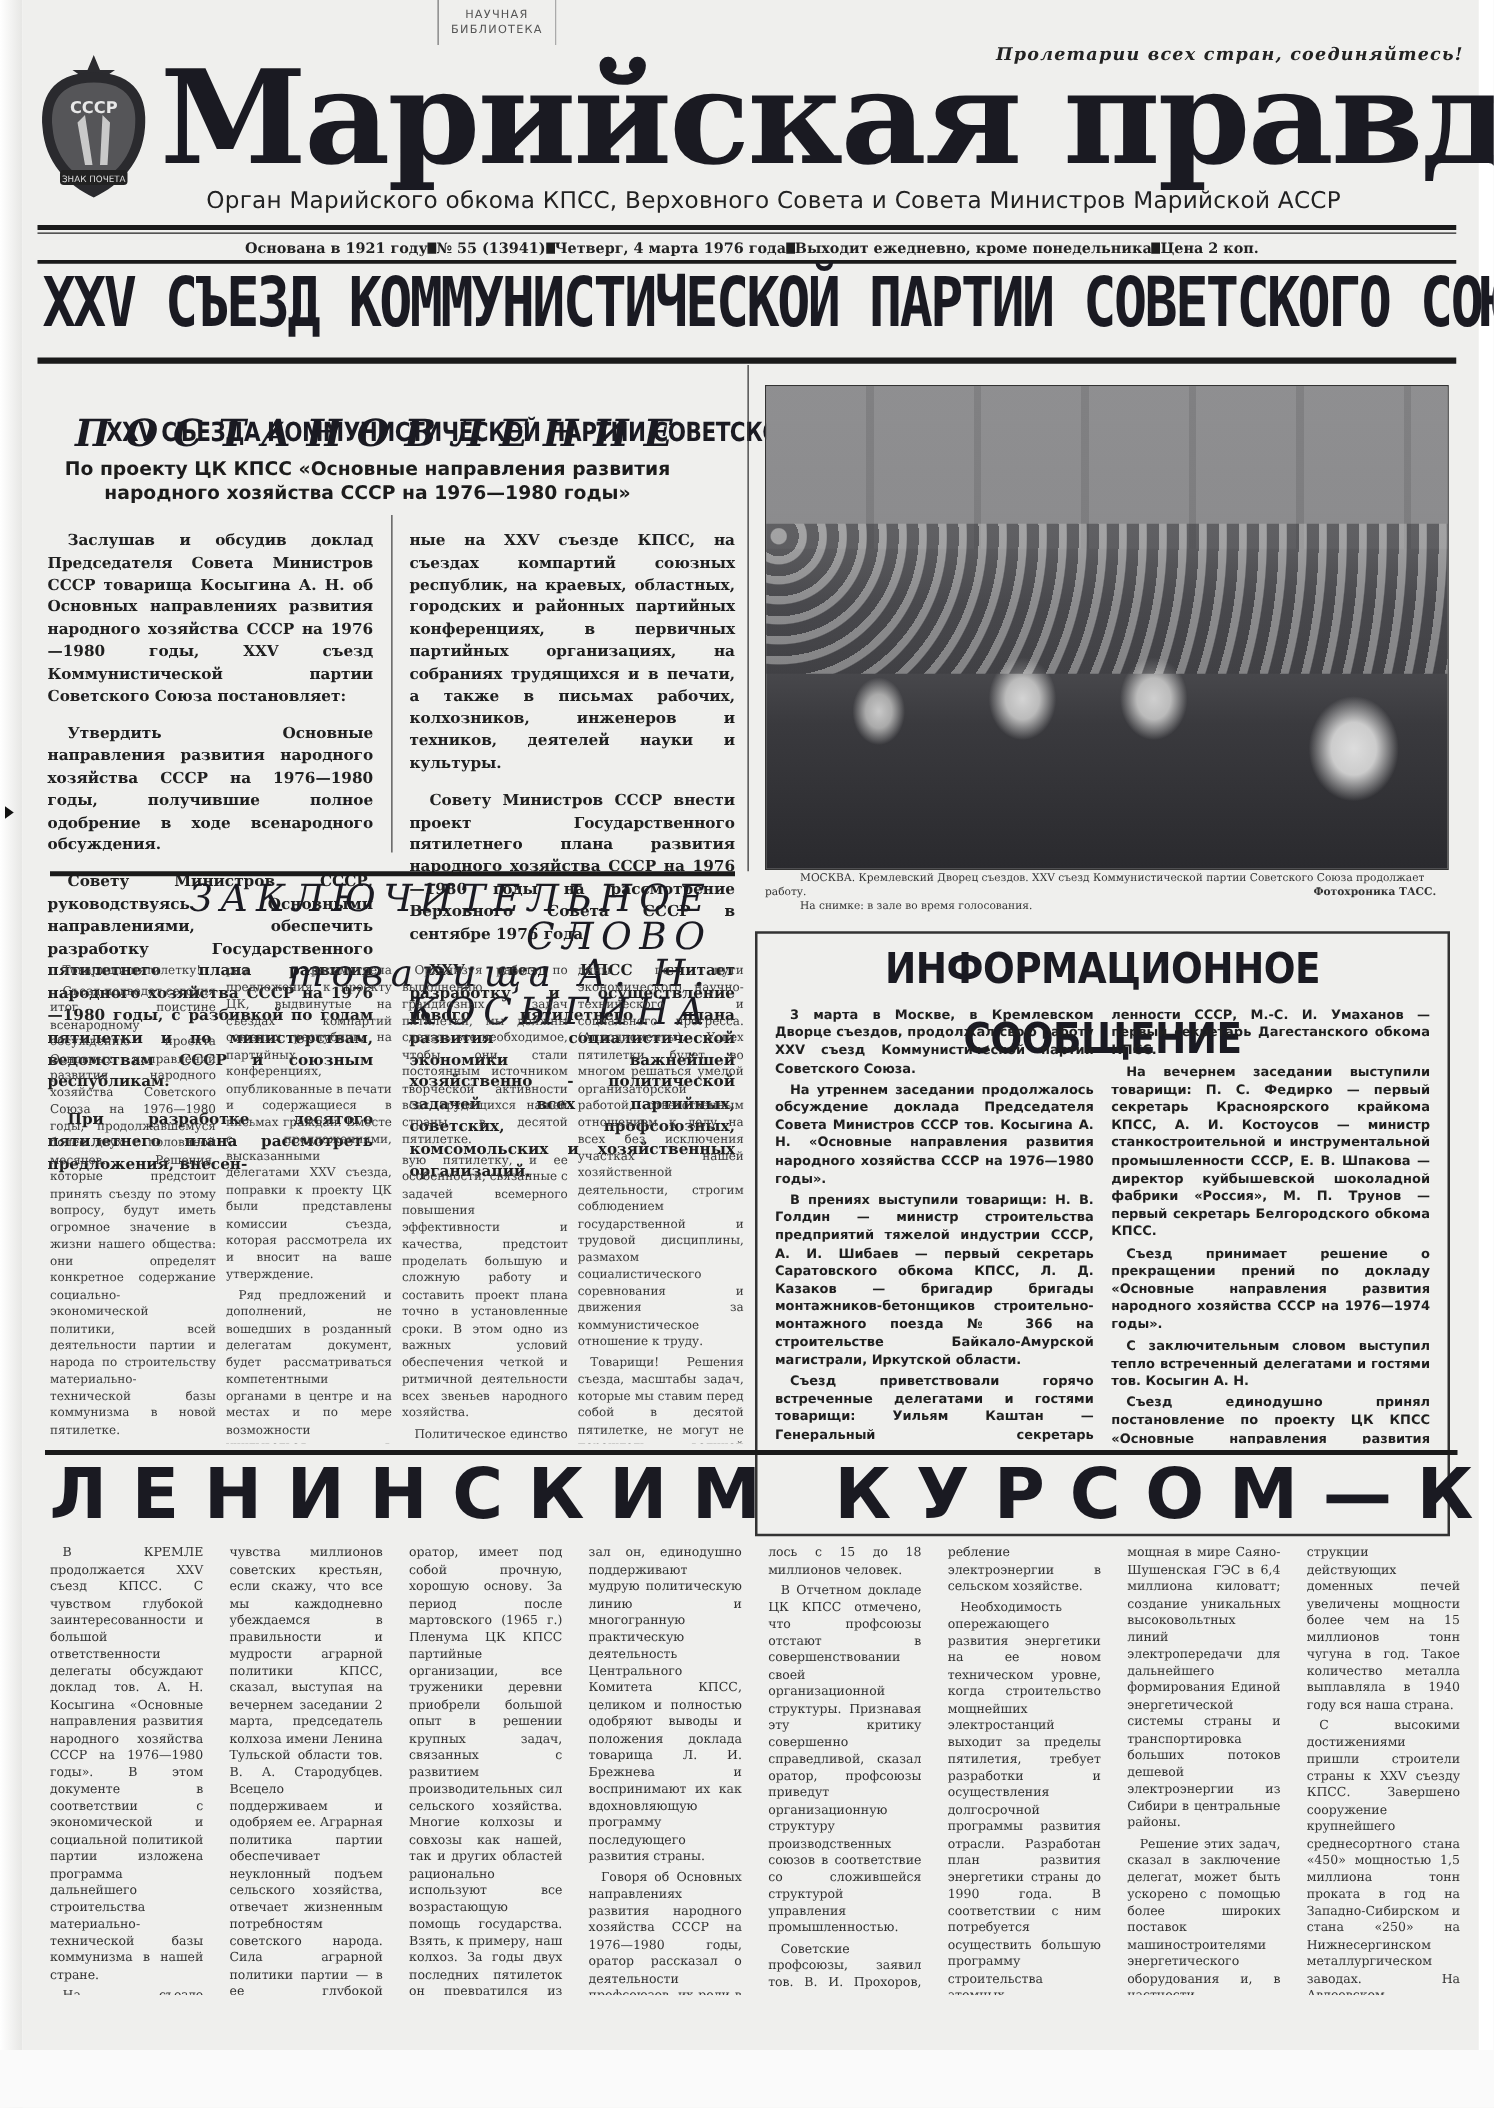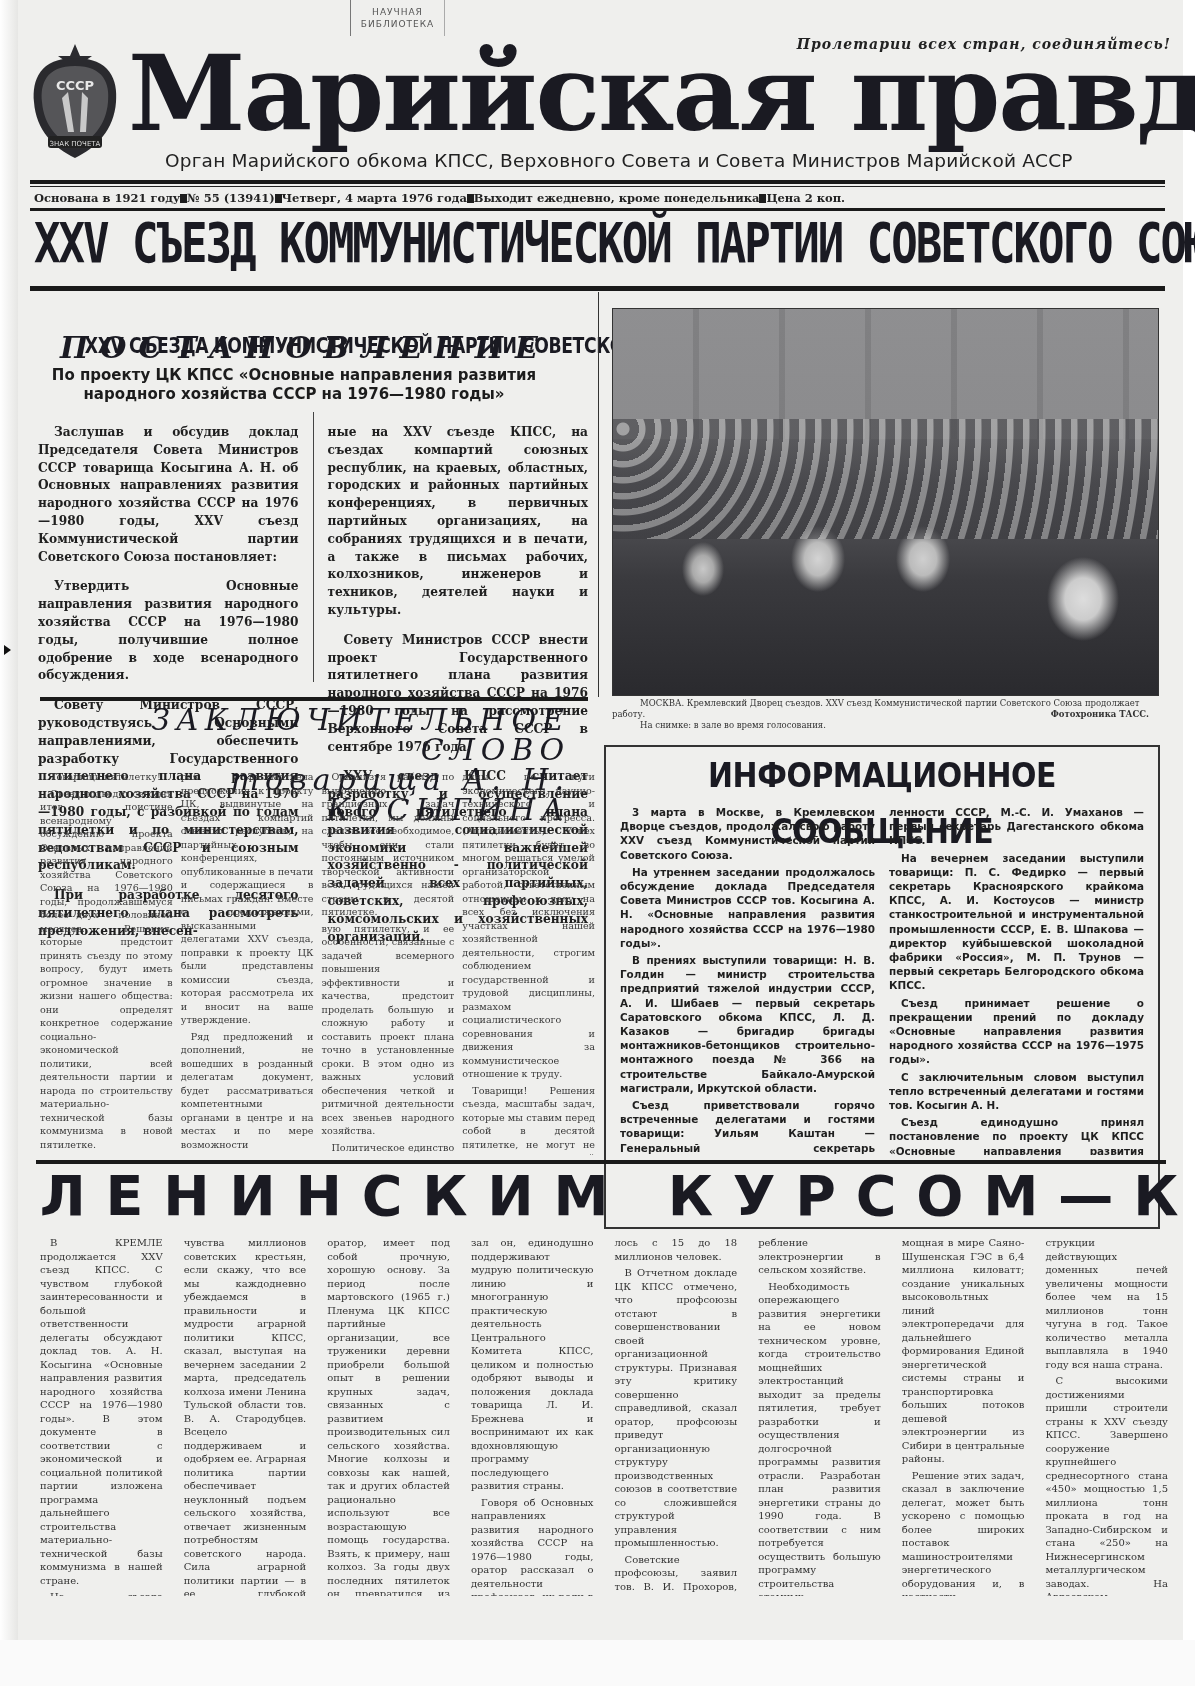--- a/index.html
+++ b/index.html
@@ -7,21 +7,21 @@
   .page{position:absolute;left:18px;top:0;width:1165px;height:1660px;background:#efefed;}
   .edge-shadow{position:absolute;left:0;top:0;width:18px;height:1686px;background:linear-gradient(90deg,#fff,#e6e6e4);}
   .bottom-white{position:absolute;left:0;top:1640px;width:1195px;height:46px;background:#fafafa;}
   .stamp{position:absolute;left:350px;top:0;width:95px;height:36px;border-left:1px solid #777;border-right:1px solid #aaa;font-family:"DejaVu Sans",sans-serif;font-size:9px;letter-spacing:1px;color:#555;text-align:center;line-height:12px;padding-top:6px;box-sizing:border-box;}
   .motto{position:absolute;right:24px;top:36px;font-family:"DejaVu Serif",serif;font-style:italic;font-weight:bold;font-size:14px;letter-spacing:1px;color:#222;}
   .emblem{position:absolute;left:30px;top:40px;width:90px;height:125px;}
   .masthead{position:absolute;left:128px;top:40px;width:1050px;height:108px;font-family:"DejaVu Serif",serif;font-weight:bold;font-size:104px;line-height:108px;color:#1a1a22;letter-spacing:-2px;white-space:nowrap;transform:scaleX(1.02);transform-origin:left;}
   .subtitle{position:absolute;left:165px;top:150px;font-family:"DejaVu Sans",sans-serif;font-size:18.5px;color:#222;white-space:nowrap;letter-spacing:0.2px;}
   .rule{position:absolute;left:30px;height:0;border-top:2px solid #222;}
   .rule.thick{border-top:4px solid #1a1a1a;}
-  .infobar{position:absolute;left:34px;top:190px;width:1135px;height:16px;font-family:"DejaVu Serif",serif;font-weight:bold;font-size:11.5px;color:#222;display:flex;justify-content:flex-start;align-items:center;}
+  .infobar{position:absolute;left:34px;top:190px;width:1135px;height:16px;font-family:"DejaVu Serif",serif;font-weight:bold;font-size:11.5px;color:#222;display:flex;justify-content:center;align-items:center;}
   .sq{display:inline-block;width:7px;height:9px;background:#1d1d1d;}
   .banner{position:absolute;left:34px;top:212px;width:1140px;height:62px;font-family:"DejaVu Sans Mono",monospace;font-weight:bold;font-size:44px;line-height:62px;text-align:center;color:#1a1a22;transform:scaleY(1.25);letter-spacing:-2px;white-space:nowrap;}
   .post-title{position:absolute;left:60px;top:292px;width:480px;font-family:"DejaVu Serif",serif;font-style:italic;font-weight:bold;font-size:30px;letter-spacing:12px;text-align:center;color:#1a1a22;margin-top:38px;}
   .post-sub{position:absolute;left:38px;top:334px;width:520px;font-family:"DejaVu Sans",sans-serif;font-weight:bold;font-size:21px;text-align:center;color:#1a1a22;transform:scaleX(0.82);transform-origin:center;white-space:nowrap;letter-spacing:-0.5px;}
   .post-draft{position:absolute;left:44px;top:366px;width:500px;font-family:"DejaVu Sans",sans-serif;font-weight:bold;font-size:15px;line-height:19px;text-align:center;color:#1c1c1c;}
   .cols{position:absolute;display:flex;gap:14px;}
   .col{flex:1;font-family:"DejaVu Serif",serif;font-size:12.2px;line-height:17.8px;text-align:justify;color:#202020;font-weight:bold;}
   .col p{margin:12px 0 4px 0;text-indent:16px;}
   .vr{width:1px;background:#444;flex:0 0 1px;}
   .photo{position:absolute;left:612px;top:308px;width:545px;height:386px;background:
@@ -157,21 +157,21 @@
     <div class="col">
       <p>3 марта в Москве, в Кремлевском Дворце съездов, продолжал свою работу XXV съезд Коммунистической партии Советского Союза.</p>
       <p>На утреннем заседании продолжалось обсуждение доклада Председателя Совета Министров СССР тов. Косыгина А. Н. «Основные направления развития народного хозяйства СССР на 1976—1980 годы».</p>
       <p>В прениях выступили товарищи: Н. В. Голдин — министр строительства предприятий тяжелой индустрии СССР, А. И. Шибаев — первый секретарь Саратовского обкома КПСС, Л. Д. Казаков — бригадир бригады монтажников-бетонщиков строительно-монтажного поезда № 366 на строительстве Байкало-Амурской магистрали, Иркутской области.</p>
       <p>Съезд приветствовали горячо встреченные делегатами и гостями товарищи: Уильям Каштан — Генеральный секретарь Коммунистической партии Канады, Хесус Фариа — Генеральный секретарь Коммунистической партии Венесуэлы, Хорхе дель Прадо — Генеральный секретарь Центрального Комитета Перуанской коммунистической партии.</p>
 
     </div>
     <div class="col">
       <p style="text-indent:0">ленности СССР, М.-С. И. Умаханов — первый секретарь Дагестанского обкома КПСС.</p>
       <p>На вечернем заседании выступили товарищи: П. С. Федирко — первый секретарь Красноярского крайкома КПСС, А. И. Костоусов — министр станкостроительной и инструментальной промышленности СССР, Е. В. Шпакова — директор куйбышевской шоколадной фабрики «Россия», М. П. Трунов — первый секретарь Белгородского обкома КПСС.</p>
-      <p>Съезд принимает решение о прекращении прений по докладу «Основные направления развития народного хозяйства СССР на 1976—1975 годы».</p>
+      <p>Съезд принимает решение о прекращении прений по докладу «Основные направления развития народного хозяйства СССР на 1976—1974 годы».</p>
       <p>С заключительным словом выступил тепло встреченный делегатами и гостями тов. Косыгин А. Н.</p>
       <p>Съезд единодушно принял постановление по проекту ЦК КПСС «Основные направления развития народного хозяйства СССР на 1976—1980 годы». Проект постановления от комиссии, образованной съездом, был внесен тов. П. М. Машеровым — первым секретарем ЦК Компартии Белоруссии.</p>
 
     </div>
   </div>
 </div>
 
 <div class="rule thick" style="left:36px;top:1160px;width:1130px;"></div>
 
 <div class="lenin">ЛЕНИНСКИМ КУРСОМ—К КОММУНИЗМУ</div>

